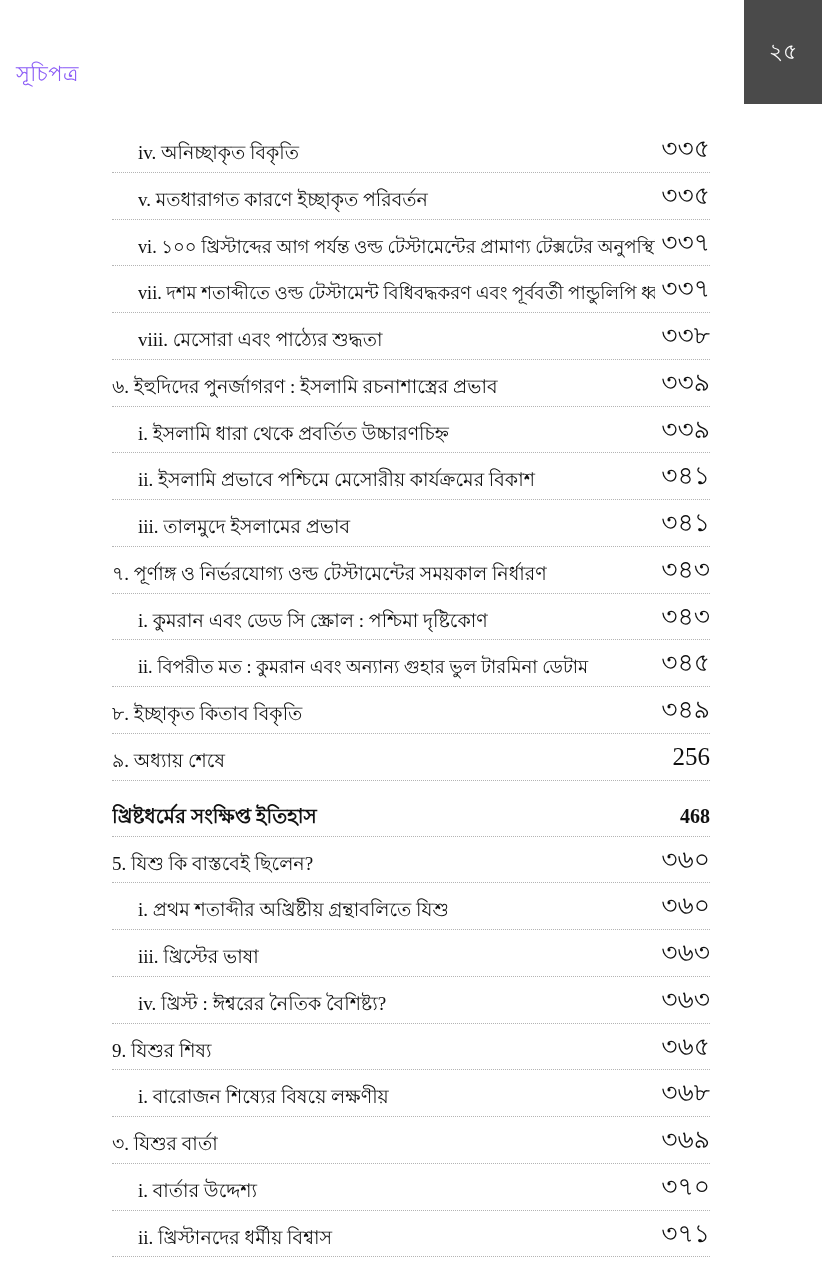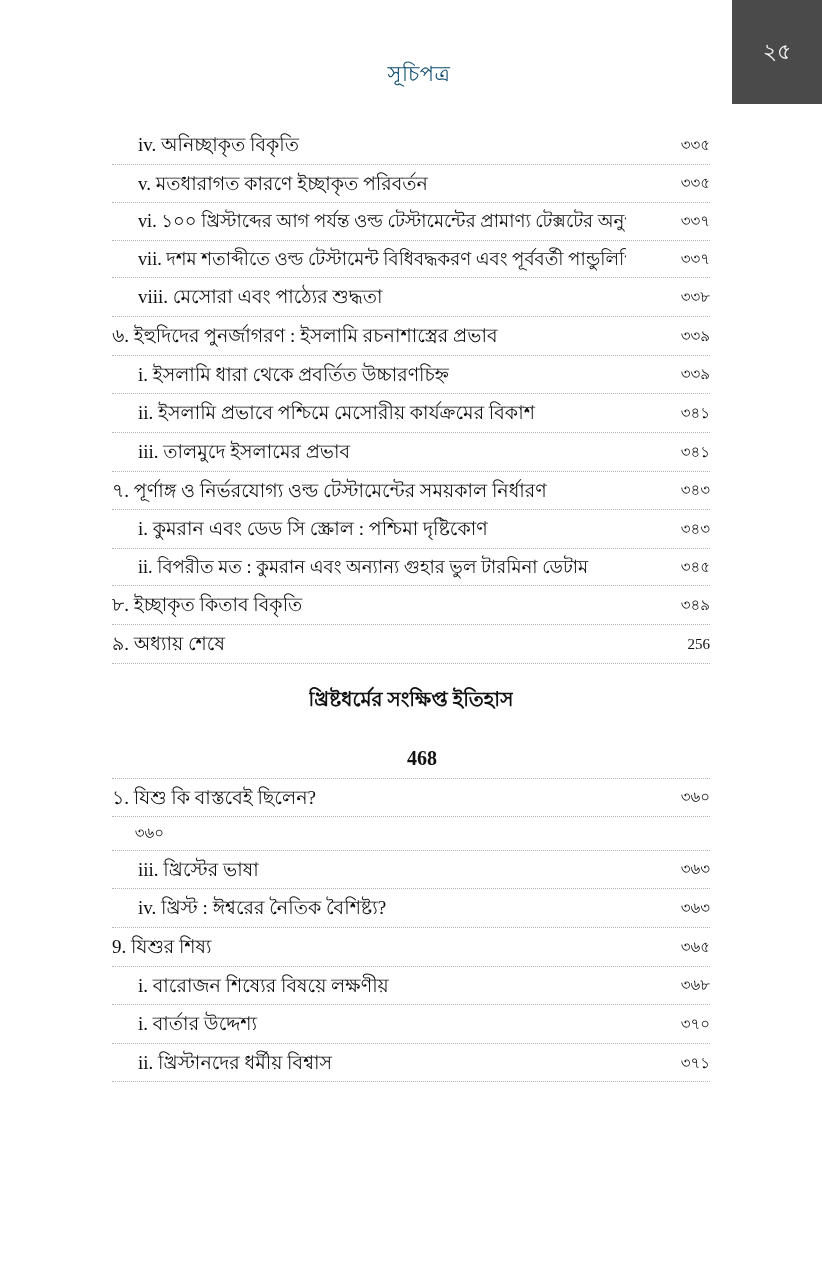--- a/index.html
+++ b/index.html
@@ -26,83 +26,80 @@
   
   .header {
     position: relative;
     height: 108px;
   }
   .header-title {
     position: absolute;
     left: 0;
     right: 0;
     top: 58px;
-    text-align: center;
     font-size: 21px;
     letter-spacing: 0.5px;
-    color: #0c4a6e;
+    color: #8b5cf6;
     margin-left: 16px;
   }
   .page-number-box {
     position: absolute;
     right: 0;
     top: 0;
-    width: 90px;
+    width: 78px;
     height: 104px;
     background: #4a4a4a;
     display: flex;
     align-items: center;
     justify-content: center;
   }
   .page-number-box .pnum {
     color: #ffffff;
     font-size: 22px;
     line-height: 1;
   }
 
   
   .toc {
     margin: 18px 0 0 0;
     padding: 0 112px 0 112px;
   }
   .toc-row {
     display: flex;
-    align-items: center;
+    align-items: flex-end;
     border-bottom: 1px dotted #b4b4b4;
     padding: 6px 0 6px 0;
     min-height: 26px;
     box-sizing: border-box;
-    gap: 32px;
   }
   .toc-label {
     flex: 1 1 auto;
     font-size: 19px;
     line-height: 1.35;
     white-space: nowrap;
     overflow: hidden;
   }
   .toc-page {
     flex: 0 0 auto;
-    font-size: 15px;
+    font-size: 25px;
     line-height: 1.35;
     text-align: right;
     min-width: 46px;
     padding-left: 6px;
   }
 
   
   .lvl-0 .toc-label { padding-left: 0px; }
   .lvl-1 .toc-label { padding-left: 26px; }
 
   .bold .toc-label,
   .bold .toc-page { font-weight: normal; }
 
   .section-head {
     margin-top: 16px;
-    flex-direction: column;
   }
   .section-head .toc-label,
   .section-head .toc-page {
     font-weight: bold;
     font-size: 20px;
   }
 
   .tight .toc-label { font-size: 18.2px; }
 </style>
 </head>
@@ -188,25 +185,26 @@
       <span class="toc-label">৯. অধ্যায় শেষে</span>
       <span class="toc-page">256</span>
     </div>
 
     <div class="toc-row lvl-0 section-head">
       <span class="toc-label">খ্রিষ্টধর্মের সংক্ষিপ্ত ইতিহাস</span>
       <span class="toc-page">468</span>
     </div>
 
     <div class="toc-row lvl-0 bold">
-      <span class="toc-label">১. যিশু কি বাস্তবেই ছিলেন?</span>
+      <span class="toc-label">5. যিশু কি বাস্তবেই ছিলেন?</span>
       <span class="toc-page">৩৬০</span>
     </div>
 
     <div class="toc-row lvl-1">
+      <span class="toc-label">i. প্রথম শতাব্দীর অখ্রিষ্টীয় গ্রন্থাবলিতে যিশু</span>
       <span class="toc-page">৩৬০</span>
     </div>
 
 
     <div class="toc-row lvl-1">
       <span class="toc-label">iii. খ্রিস্টের ভাষা</span>
       <span class="toc-page">৩৬৩</span>
     </div>
 
     <div class="toc-row lvl-1">
@@ -217,20 +215,24 @@
     <div class="toc-row lvl-0 bold">
       <span class="toc-label">9. যিশুর শিষ্য</span>
       <span class="toc-page">৩৬৫</span>
     </div>
 
     <div class="toc-row lvl-1">
       <span class="toc-label">i. বারোজন শিষ্যের বিষয়ে লক্ষণীয়</span>
       <span class="toc-page">৩৬৮</span>
     </div>
 
+    <div class="toc-row lvl-0 bold">
+      <span class="toc-label">৩. যিশুর বার্তা</span>
+      <span class="toc-page">৩৬৯</span>
+    </div>
 
     <div class="toc-row lvl-1">
       <span class="toc-label">i. বার্তার উদ্দেশ্য</span>
       <span class="toc-page">৩৭০</span>
     </div>
 
     <div class="toc-row lvl-1">
       <span class="toc-label">ii. খ্রিস্টানদের ধর্মীয় বিশ্বাস</span>
       <span class="toc-page">৩৭১</span>
     </div>

